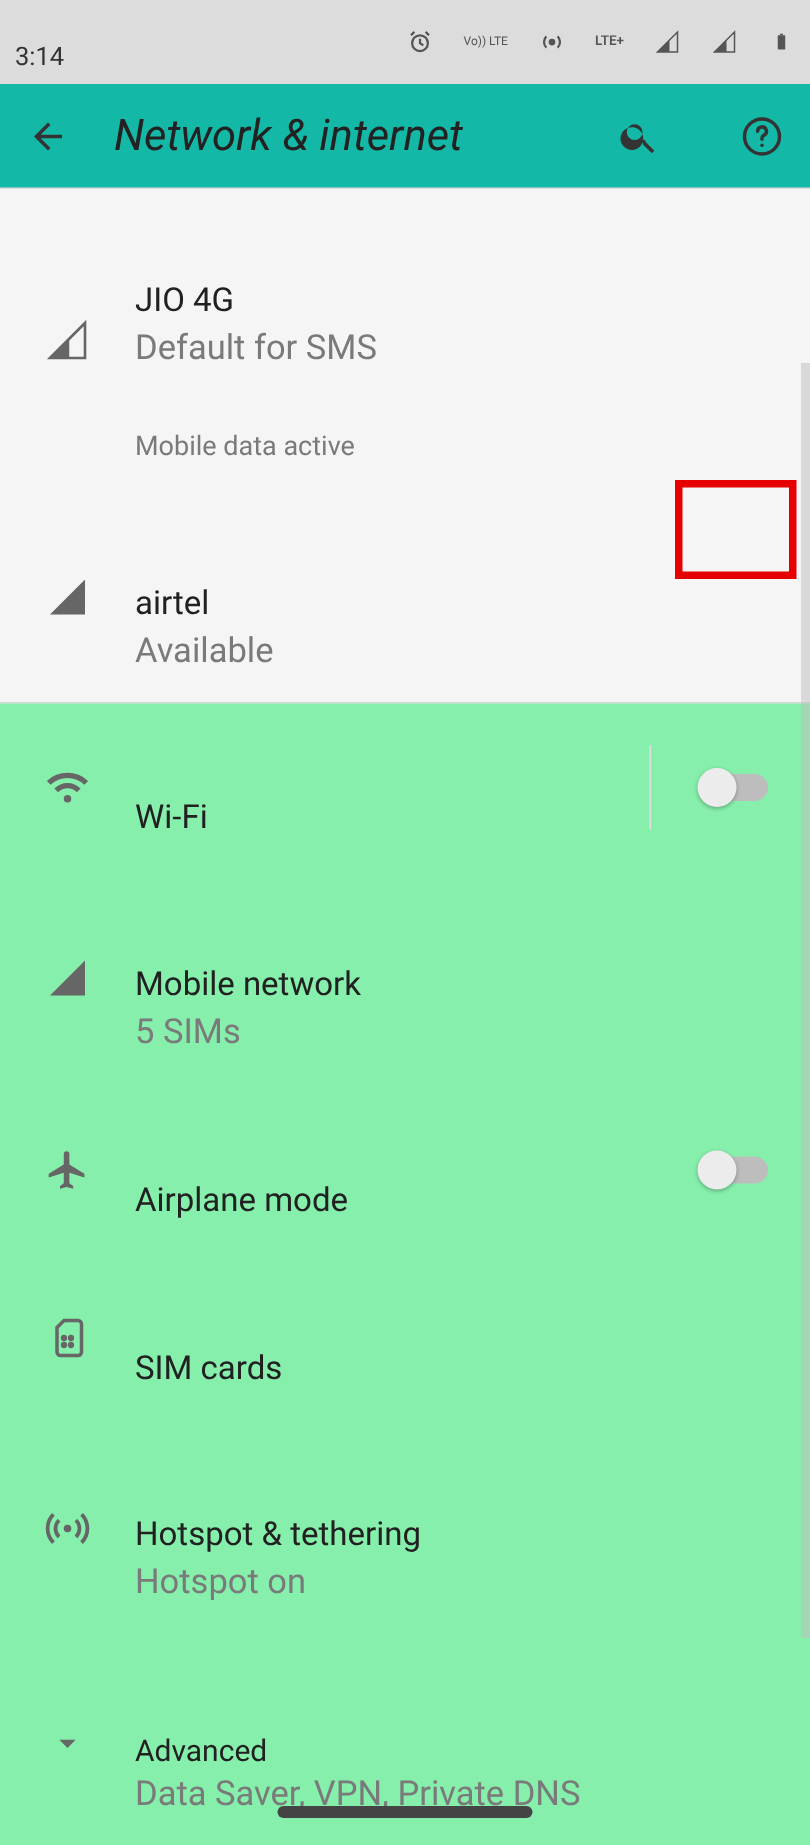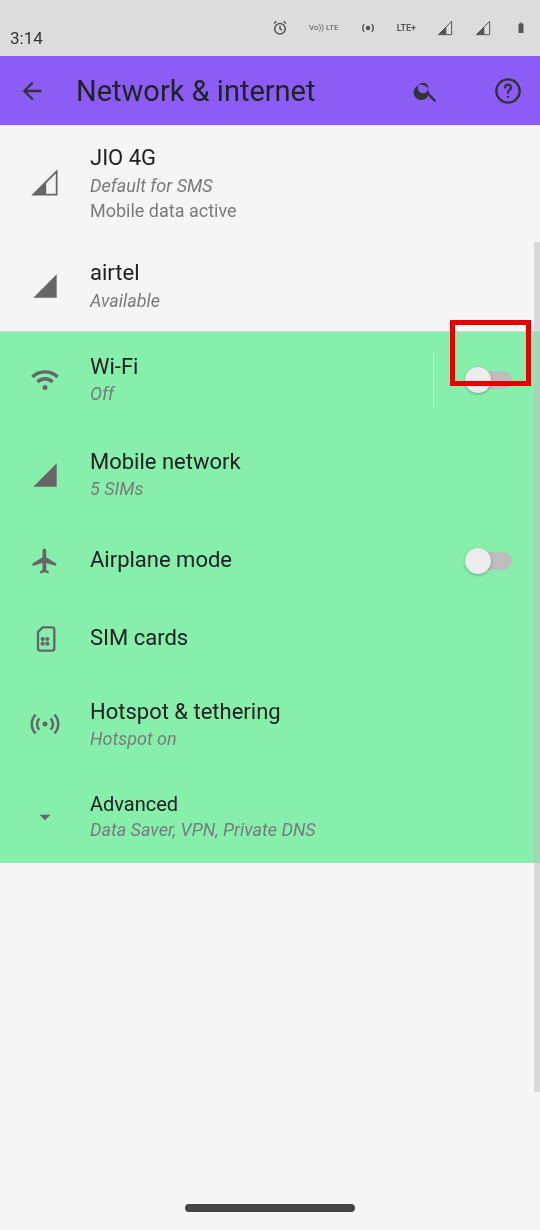--- a/index.html
+++ b/index.html
@@ -31,26 +31,27 @@
       align-items: center;
       gap: 20px;
     }
     .status-icons .ico {
       width: 18px; height: 18px;
       display: flex; align-items: center; justify-content: center;
     }
     
     .app-bar {
       height: 70px;
-      background: #8b5cf6;
+      background: #14b8a6;
       display: flex;
       align-items: center;
       padding: 0 18px;
       gap: 30px;
       border-bottom: 1px solid #e0e0e0;
+      font-style: italic;
     }
     .back-btn { width: 28px; height: 28px; cursor: pointer; display:flex; align-items:center; }
     .app-title {
       flex: 1;
       font-size: 29px;
       color: #222;
       font-weight: 400;
     }
     .appbar-icon { width: 28px; height: 28px; cursor: pointer; margin-left: 24px; display:flex; align-items:center; justify-content:center;}
     
@@ -70,28 +71,28 @@
       display: flex;
       align-items: center;
       justify-content: center;
     }
     .text-cell { flex: 1; padding-right: 16px; }
     .title {
       font-size: 22px;
       color: #212121;
       font-weight: 400;
       line-height: 1.3;
+      margin-top: 43px;
     }
     .subtitle {
-      font-size: 18px;
+      font-size: 23px;
       color: #7a7a7a;
       line-height: 1.4;
-      font-style: italic;
-    }
-    .subtitle2 { font-size: 18px; color: #7a7a7a; line-height: 1.4; }
+    }
+    .subtitle2 { font-size: 18px; color: #7a7a7a; line-height: 1.4; margin-top: 37px; }
     
     .settings-list { background: #86efac; }
     .settings-list .row {
       padding-top: 20px;
       padding-bottom: 20px;
       align-items: center;
     }
     .row .trail {
       width: 100px;
       display: flex;
@@ -252,21 +253,20 @@
   <div class="row">
     <div class="icon-cell">
       <span>
         <svg viewBox="0 0 24 24" width="30" height="30" fill="#666">
             <path d="M12 20a2 2 0 1 0 0-4 2 2 0 0 0 0 4zM5 12.5l2 2a7 7 0 0 1 10 0l2-2a10 10 0 0 0-14 0zM1 8.5l2 2a13 13 0 0 1 18 0l2-2a16 16 0 0 0-22 0z"></path>
           </svg>
       </span>
     </div>
     <div class="text-cell">
       <div class="title">Wi-Fi</div>
-      <div class="subtitle">Off</div>
     </div>
     <div class="vdiv"></div>
     <div class="trail">
       <div class="switch">
           <div class="knob"></div>
         </div>
     </div>
   </div>
 
   <div class="row">

